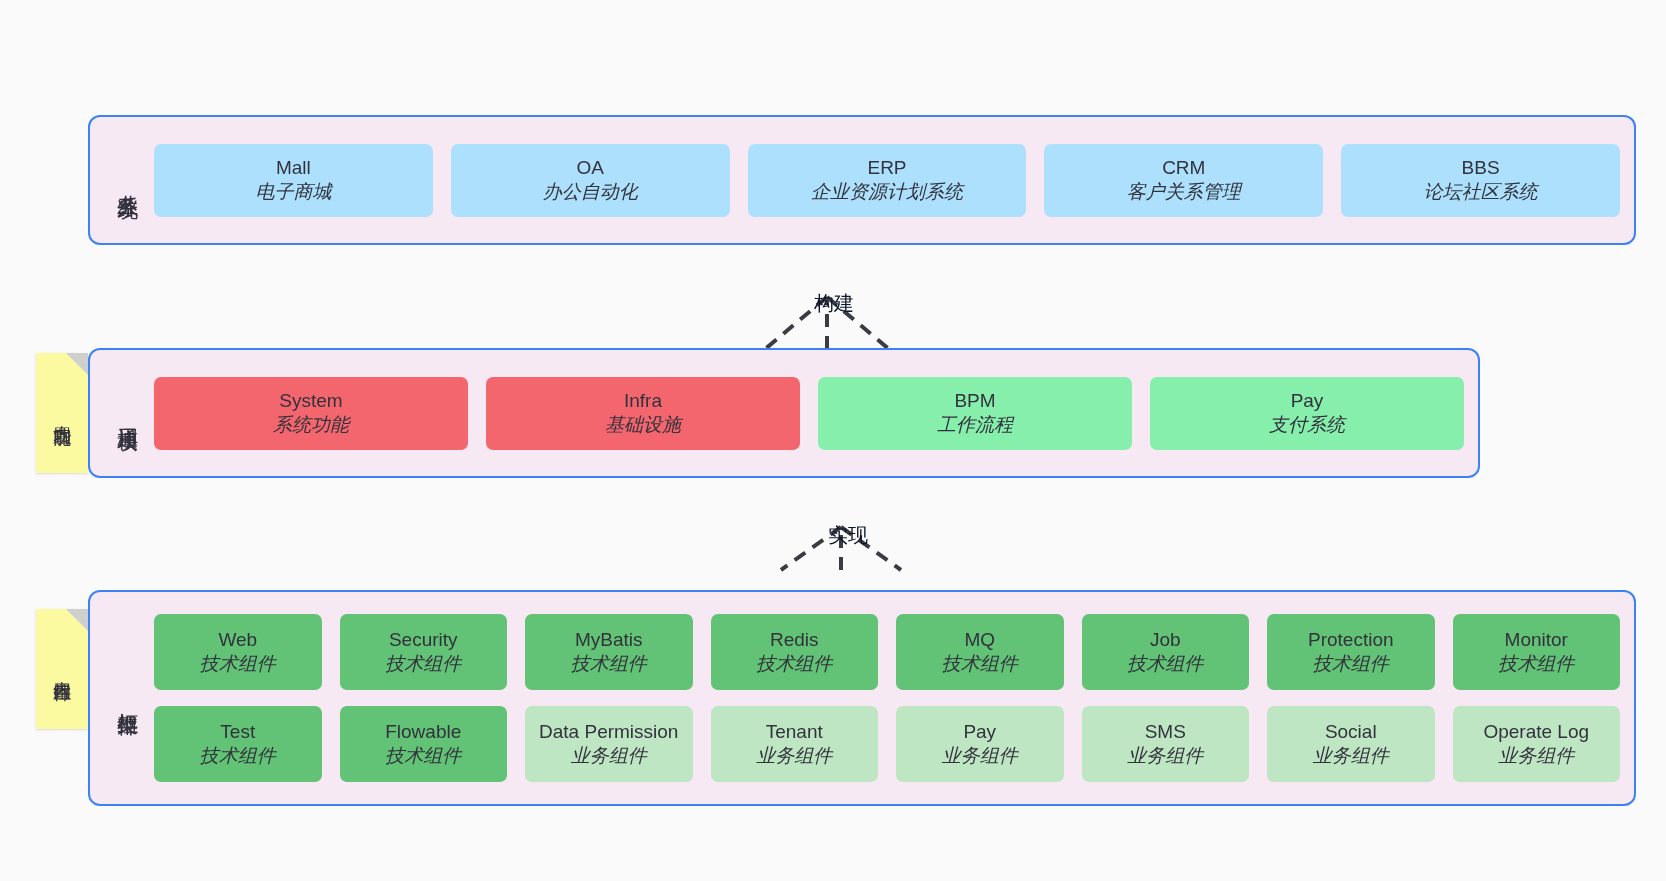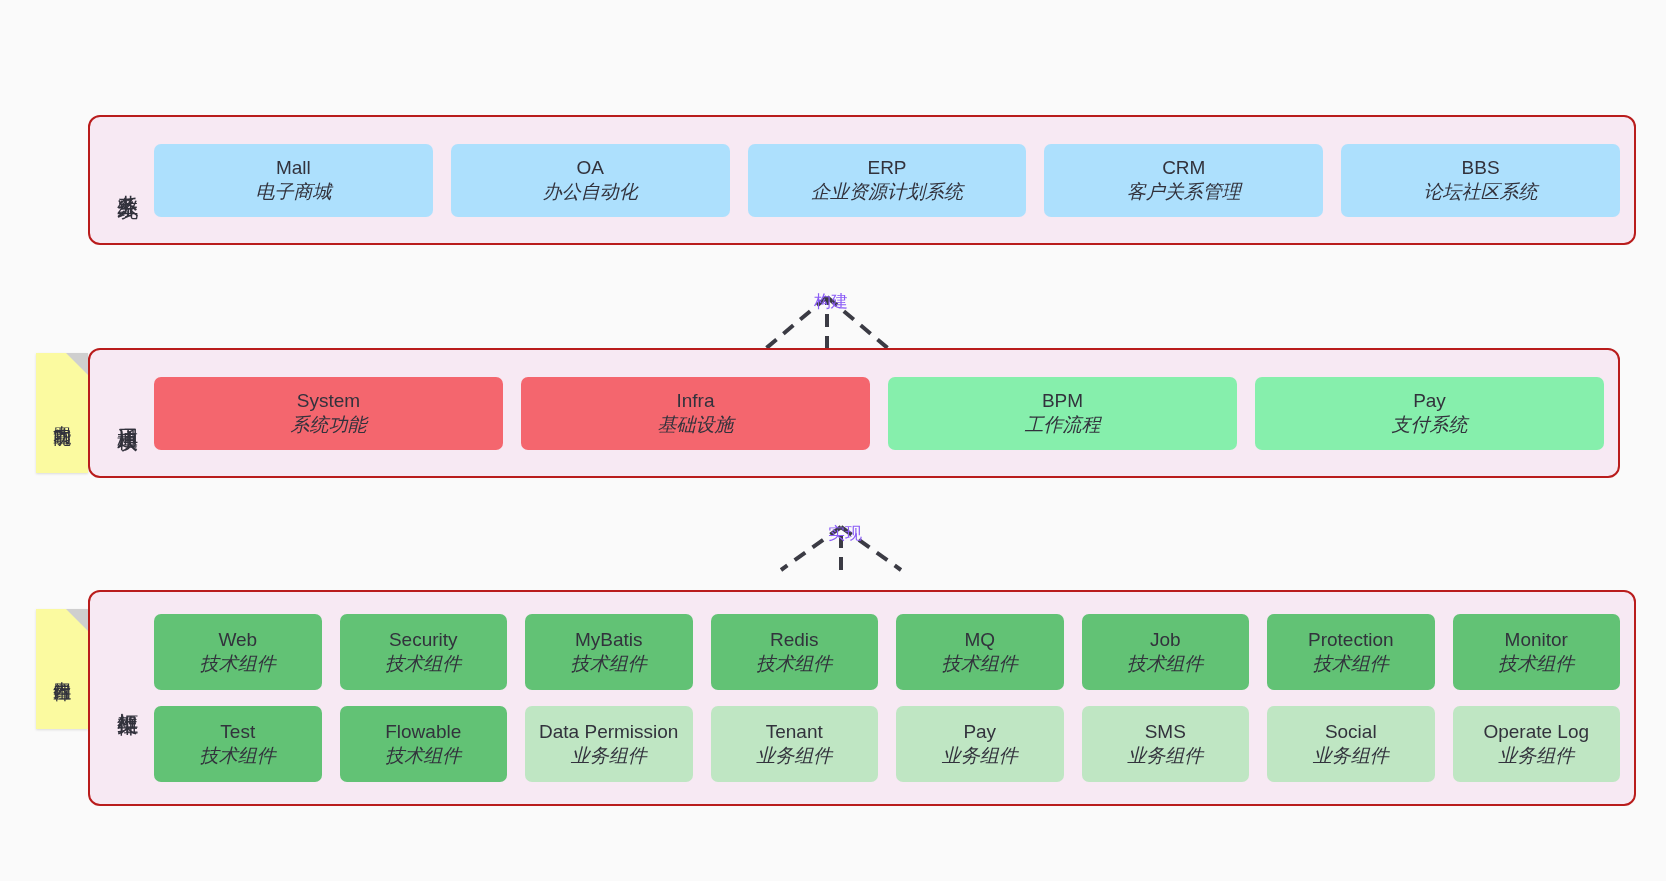--- a/index.html
+++ b/index.html
@@ -17,21 +17,21 @@
   }
   .canvas {
     position: absolute;
     inset: 0;
   }
 
   
   .layer {
     position: absolute;
     background: #f7e9f3;
-    border: 2px solid #b91c1c;
+    border: 2px solid #3b82f6;
     border-radius: 12px;
     box-sizing: border-box;
     display: flex;
     align-items: stretch;
     padding-left: 16px;
   }
   .layer-title {
     flex: 0 0 auto;
     width: 44px;
     display: flex;
@@ -81,21 +81,21 @@
   .card.blue        { background: #ade0fd; }
   .card.red         { background: #f4666e; }
   .card.pink        { background: #86efac; }
   .card.green       { background: #62c275; }
   .card.lightgreen  { background: #bfe6c3; }
 
   
   #layer-business  { left: 88px;  top: 115px; width: 1548px; height: 130px; }
   #layer-business  .card { height: 73px; }
 
-  #layer-common    { left: 88px;  top: 348px; width: 1532px; height: 130px; }
+  #layer-common    { left: 88px;  top: 348px; width: 1392px; height: 130px; }
   #layer-common    .card { height: 73px; }
 
   #layer-framework { left: 88px;  top: 590px; width: 1548px; height: 216px; }
   #layer-framework .card { height: 76px; }
 
   
   .note {
     position: absolute;
     width: 52px;
     background: #fbfaa0;
@@ -124,22 +124,22 @@
   #note-framework { left: 36px; top: 609px; height: 120px; }
 
   
   .connector {
     position: absolute;
     user-select: none;
   }
   .connector svg { display: block; overflow: visible; }
   .connector-label {
     position: absolute;
-    font-size: 17px;
-    color: #8b5cf6;
+    font-size: 20px;
+    color: #0f172a;
     background: transparent;
     white-space: nowrap;
   }
   #conn-build { left: 752px; top: 252px; width: 160px; height: 100px; }
   #conn-build .connector-label { left: 62px; top: 38px; }
   #conn-impl  { left: 766px; top: 487px; width: 160px; height: 85px; }
   #conn-impl  .connector-label { left: 62px; top: 35px; }
 </style>
 </head>
 <body>

